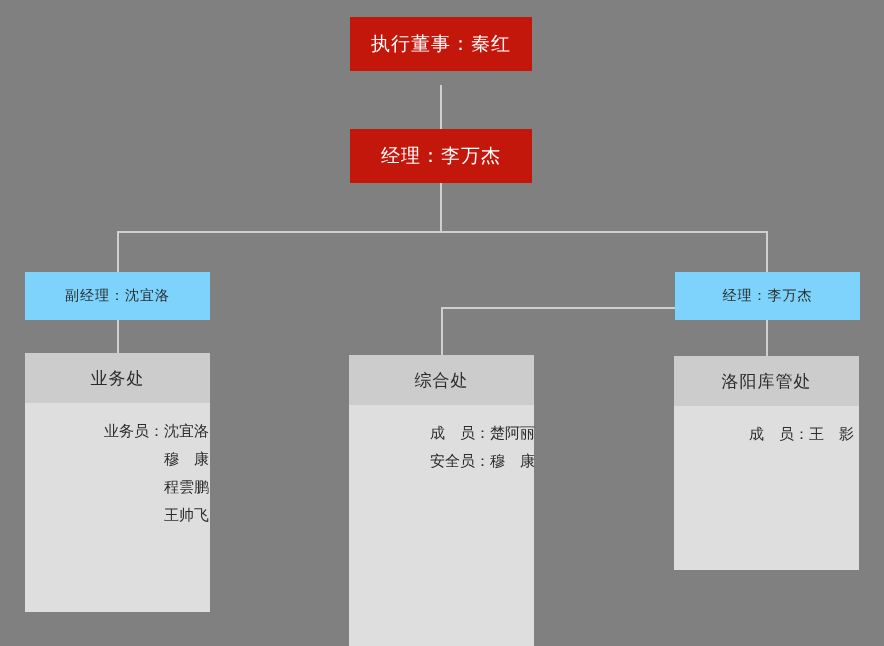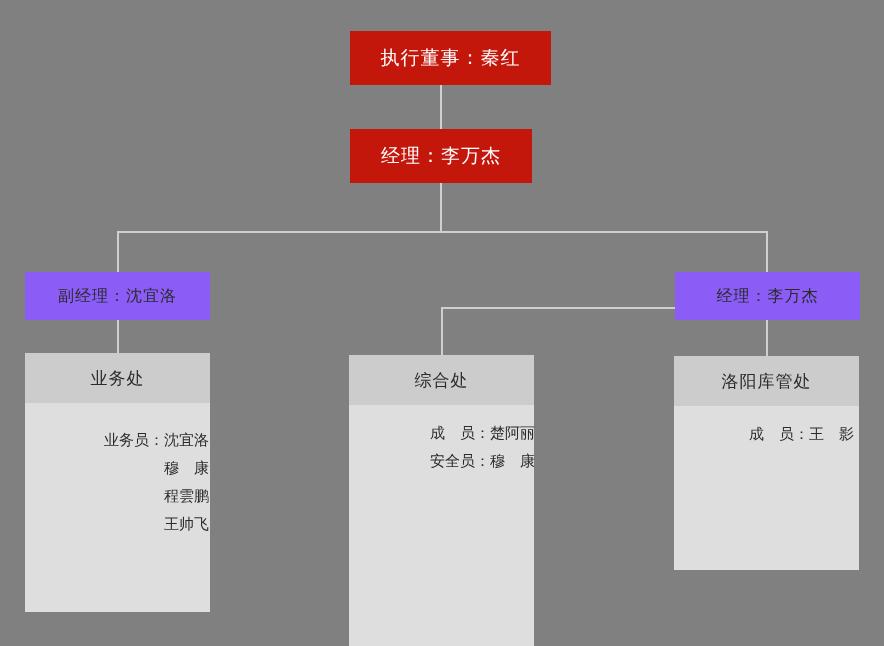--- a/index.html
+++ b/index.html
@@ -38,26 +38,26 @@
     align-items: center;
     justify-content: center;
     font-size: 19px;
     letter-spacing: 1px;
     z-index: 3;
   }
 
   
   .mgr-box {
     position: absolute;
-    background: #8b5cf6;
+    background: #7dd3fc;
     color: #2b2b2b;
     display: flex;
     align-items: center;
     justify-content: center;
-    font-size: 16px;
+    font-size: 14px;
     letter-spacing: 1px;
     z-index: 3;
   }
 
   
   .dept-card {
     position: absolute;
     background: #dedede;
     z-index: 3;
     display: flex;
@@ -104,37 +104,37 @@
   <div class="line vline" style="left:117px; top:231px; height:124px;"></div>
 
   <div class="line vline" style="left:766px; top:231px; height:45px;"></div>
 
   <div class="line hline" style="left:441px; top:307px; width:327px;"></div>
 
   <div class="line vline" style="left:441px; top:307px; height:48px;"></div>
 
   <div class="line vline" style="left:766px; top:307px; height:50px;"></div>
 
-  <div class="exec-box" style="left:350px; top:31px; width:201px; height:54px;">
+  <div class="exec-box" style="left:350px; top:17px; width:182px; height:54px;">
     <span>执行董事：秦红</span>
   </div>
 
   <div class="exec-box" style="left:350px; top:129px; width:182px; height:54px;">
     <span>经理：李万杰</span>
   </div>
 
   <div class="mgr-box" style="left:25px; top:272px; width:185px; height:48px;">
     <span>副经理：沈宜洛</span>
   </div>
 
   <div class="mgr-box" style="left:675px; top:272px; width:185px; height:48px;">
     <span>经理：李万杰</span>
   </div>
 
-  <div class="dept-card" style="left:25px; top:353px; width:185px; height:259px;gap:9px;">
+  <div class="dept-card" style="left:25px; top:353px; width:185px; height:259px;">
     <div class="dept-head">
       <span>业务处</span>
     </div>
     <div class="dept-body indent-a">
       <div class="dept-row">业务员：沈宜洛</div>
       <div class="dept-row">　　　　穆　康</div>
       <div class="dept-row">　　　　程雲鹏</div>
       <div class="dept-row">　　　　王帅飞</div>
     </div>
   </div>

